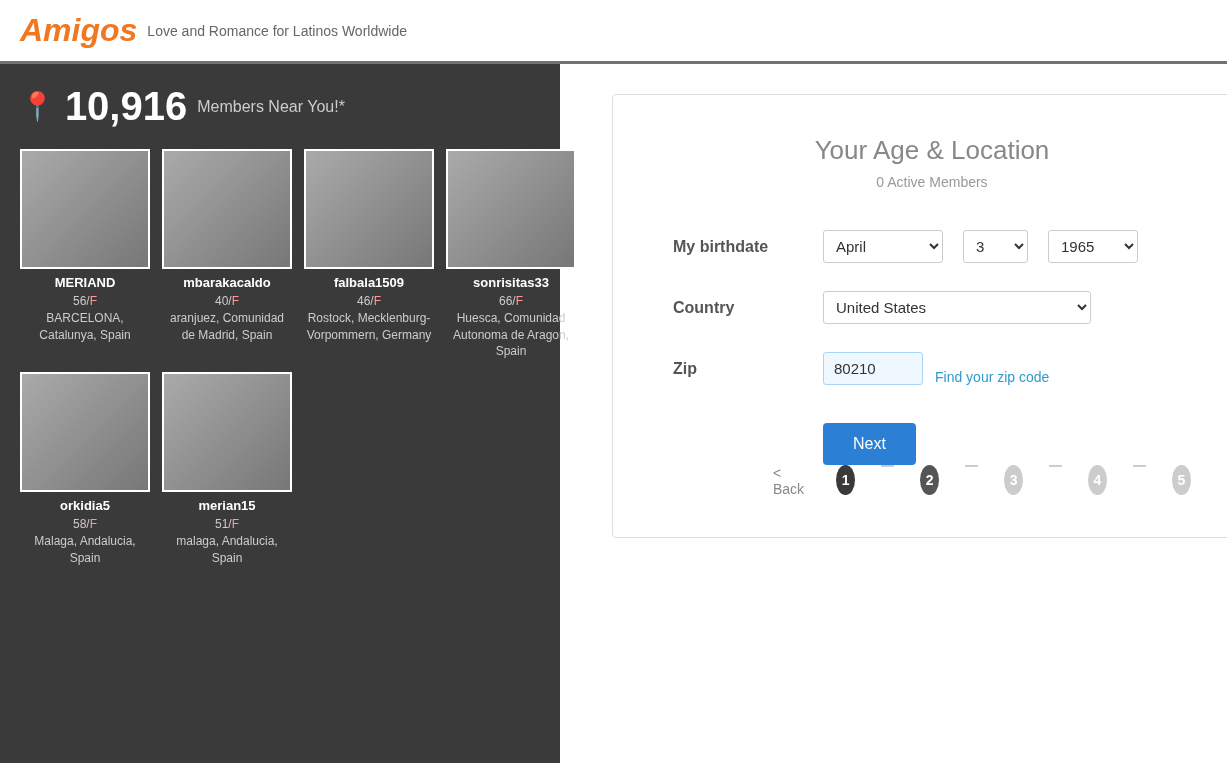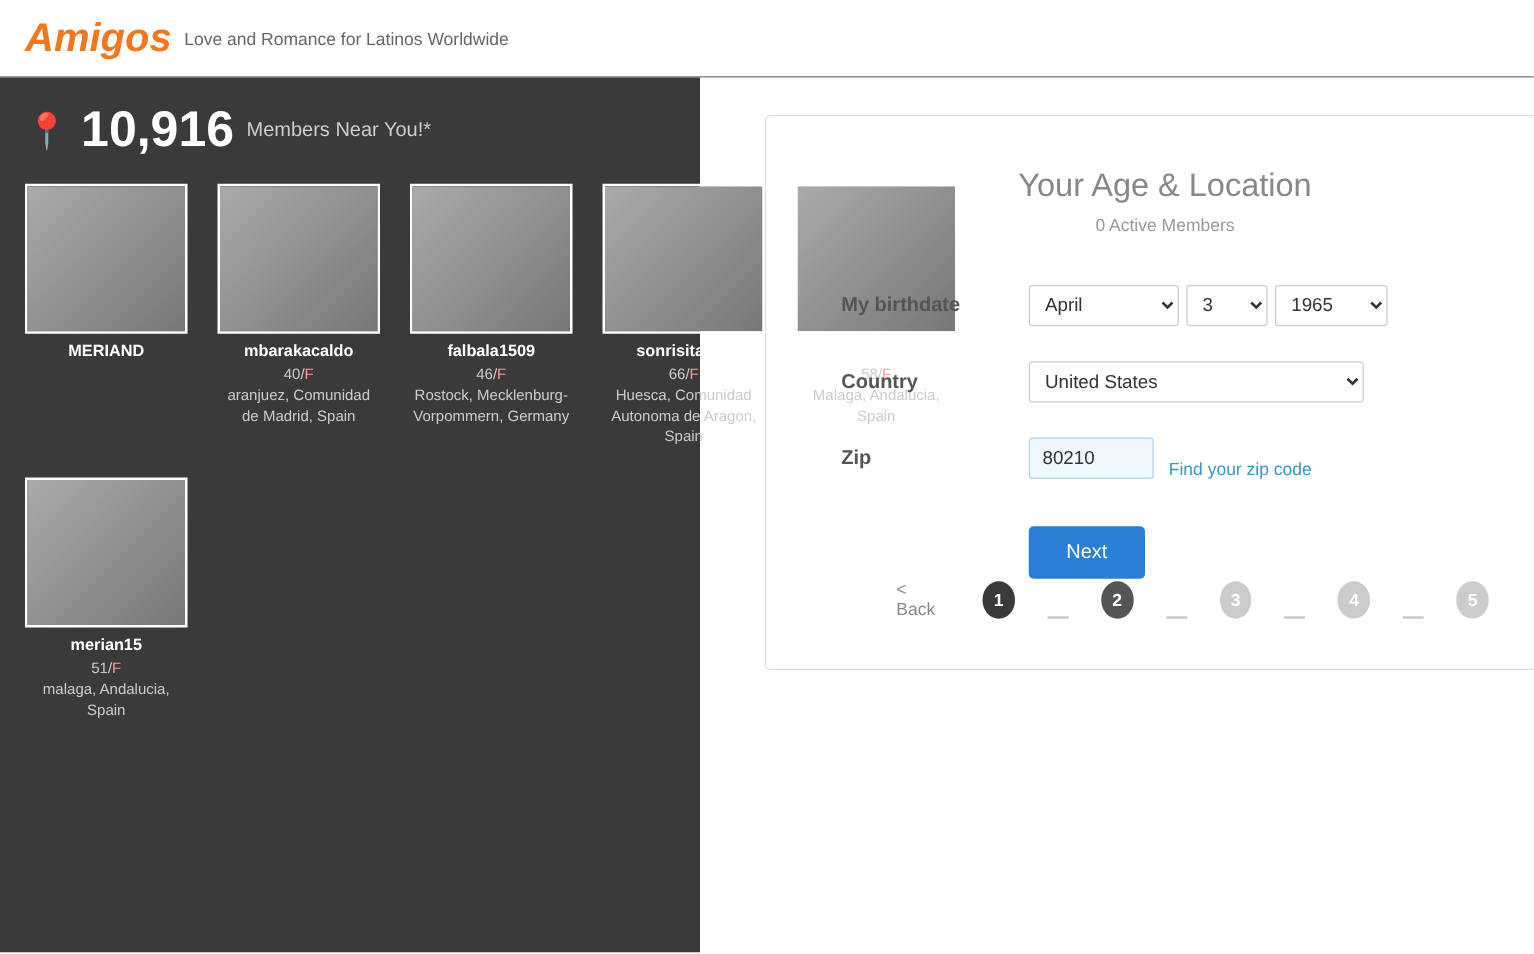--- a/index.html
+++ b/index.html
@@ -1,38 +1,38 @@
 <!DOCTYPE html>
 <html><head>
   <meta charset="utf-8">
   <style>
     * { box-sizing: border-box; margin: 0; padding: 0; }
     body { font-family: Arial, sans-serif; background: #fff; color: #333; }
 
     
-    .header { padding: 12px 20px; border-bottom: 1px solid #737373; display: flex; align-items: center; }
+    .header { padding: 12px 20px; border-bottom: 3px solid #737373; display: flex; align-items: center; }
     .logo-amigos { font-size: 32px; font-weight: bold; color: #f07820; font-style: italic; margin-right: 10px; }
     .logo-tagline { color: #666; font-size: 14px; }
 
     
     .main { display: flex; min-height: 700px; }
 
     
     .left-panel {
       width: 560px;
       background: #3a3a3a;
       padding: 20px;
       flex-shrink: 0;
     }
     .members-header { display: flex; align-items: center; margin-bottom: 20px; }
     .pin-icon { color: #f07820; font-size: 28px; margin-right: 10px; }
     .members-count { font-size: 40px; font-weight: bold; color: #fff; margin-right: 10px; }
     .members-label { color: #ccc; font-size: 16px; }
 
-    .members-grid { display: grid; grid-template-columns: repeat(5, 1fr); gap: 24px; }
+    .members-grid { display: grid; grid-template-columns: repeat(4, 1fr); gap: 12px; }
     .member-card { text-align: center; }
     .member-photo {
       width: 130px;
       height: 120px;
       background: #888;
       margin: 0 auto 6px;
       border: 2px solid #fff;
       overflow: hidden;
       display: flex; align-items: center; justify-content: center;
     }
@@ -79,21 +79,21 @@
     .form-row select {
       border: 1px solid #ccc;
       border-radius: 3px;
       padding: 6px 8px;
       font-size: 15px;
       color: #333;
       background: #fff;
       cursor: pointer;
     }
 
-    .birthdate-selects { display: flex; gap: 6px; }
+    .birthdate-selects { display: flex; gap: 20px; }
     .select-month { width: 120px; }
     .select-day { width: 65px; }
     .select-year { width: 90px; }
 
     .country-select { width: 268px; }
 
     .zip-row { display: flex; align-items: flex-end; gap: 12px; }
     .zip-input {
       border: 1px solid #aad4f5;
       border-radius: 3px;
@@ -111,21 +111,21 @@
       color: #fff;
       border: none;
       padding: 12px 30px;
       font-size: 16px;
       border-radius: 4px;
       cursor: pointer;
       margin-left: 150px;
       margin-top: 10px;
     }
 
-    .pagination { display: flex; align-items: flex-end; gap: 26px; margin-left: 44px; }
+    .pagination { display: flex; align-items: flex-start; gap: 26px; margin-left: 100px; }
     .back-link { color: #888; font-size: 14px; cursor: pointer; text-decoration: none; margin-right: 6px; }
     .page-dot {
       width: 30px; height: 30px;
       border-radius: 50%;
       display: flex; align-items: center; justify-content: center;
       font-size: 14px; font-weight: bold;
       color: #fff;
     }
     .page-dot.active { background: #3a3a3a; }
     .page-dot.inactive { background: #ccc; }
@@ -147,20 +147,21 @@
       <span class="members-count">10,916</span>
       <span class="members-label">Members Near You!*</span>
     </div>
 
     <div class="members-grid" id="members-grid">
     <div class="member-card">
           <div class="member-photo">
             <div class="photo-placeholder photo-meriand"></div>
           </div>
           <div class="member-name">MERIAND</div>
+          <div class="member-info">56/<span class="member-female">F</span><br>BARCELONA, Catalunya, Spain</div>
         </div>
         <div class="member-card">
           <div class="member-photo">
             <div class="photo-placeholder photo-mbarakacaldo"></div>
           </div>
           <div class="member-name">mbarakacaldo</div>
           <div class="member-info">40/<span class="member-female">F</span><br>aranjuez, Comunidad de Madrid, Spain</div>
         </div>
         <div class="member-card">
           <div class="member-photo">

